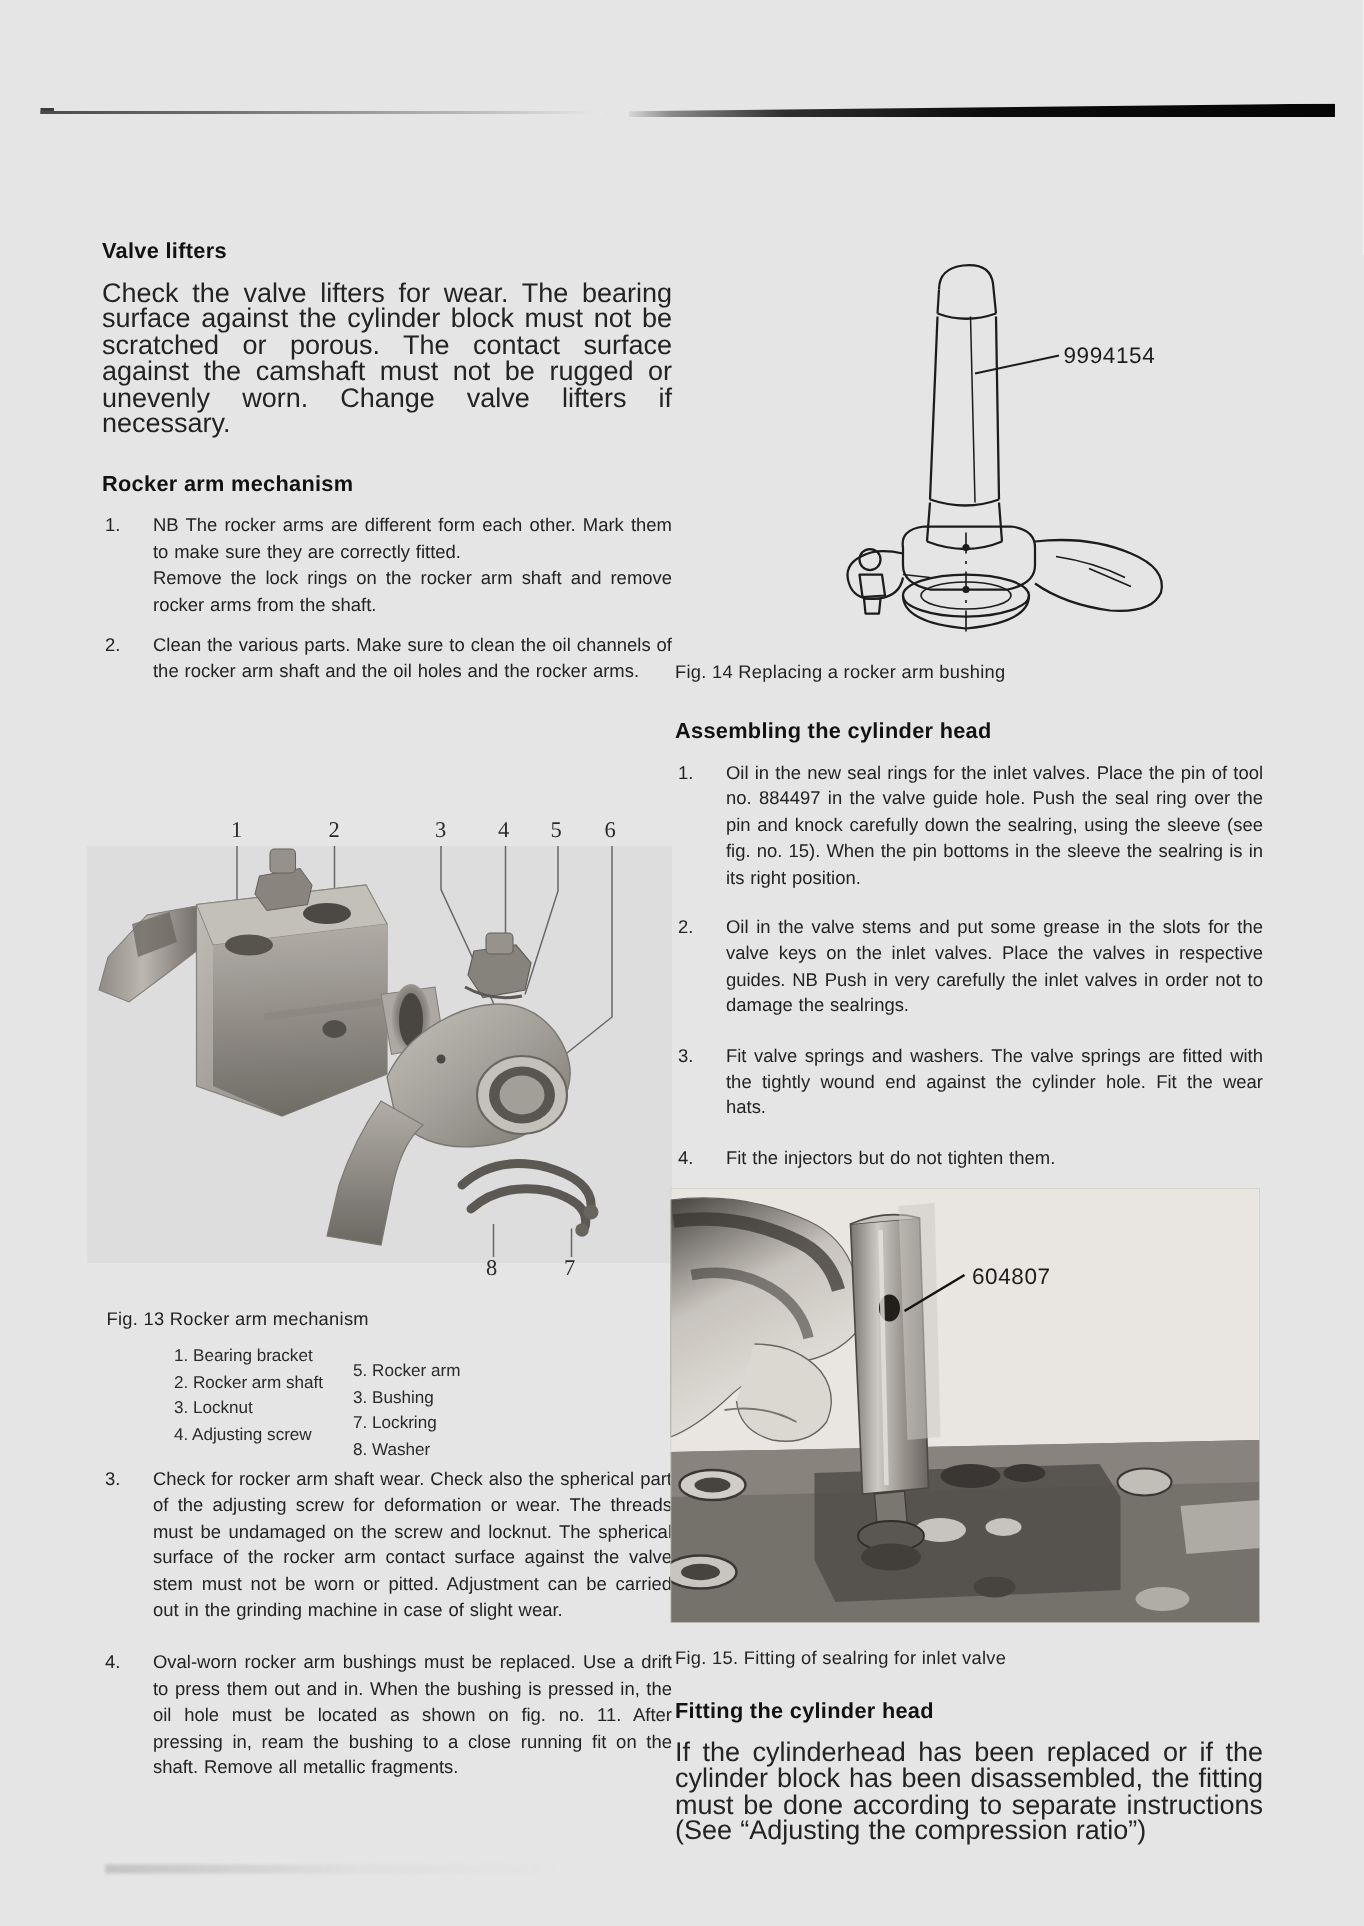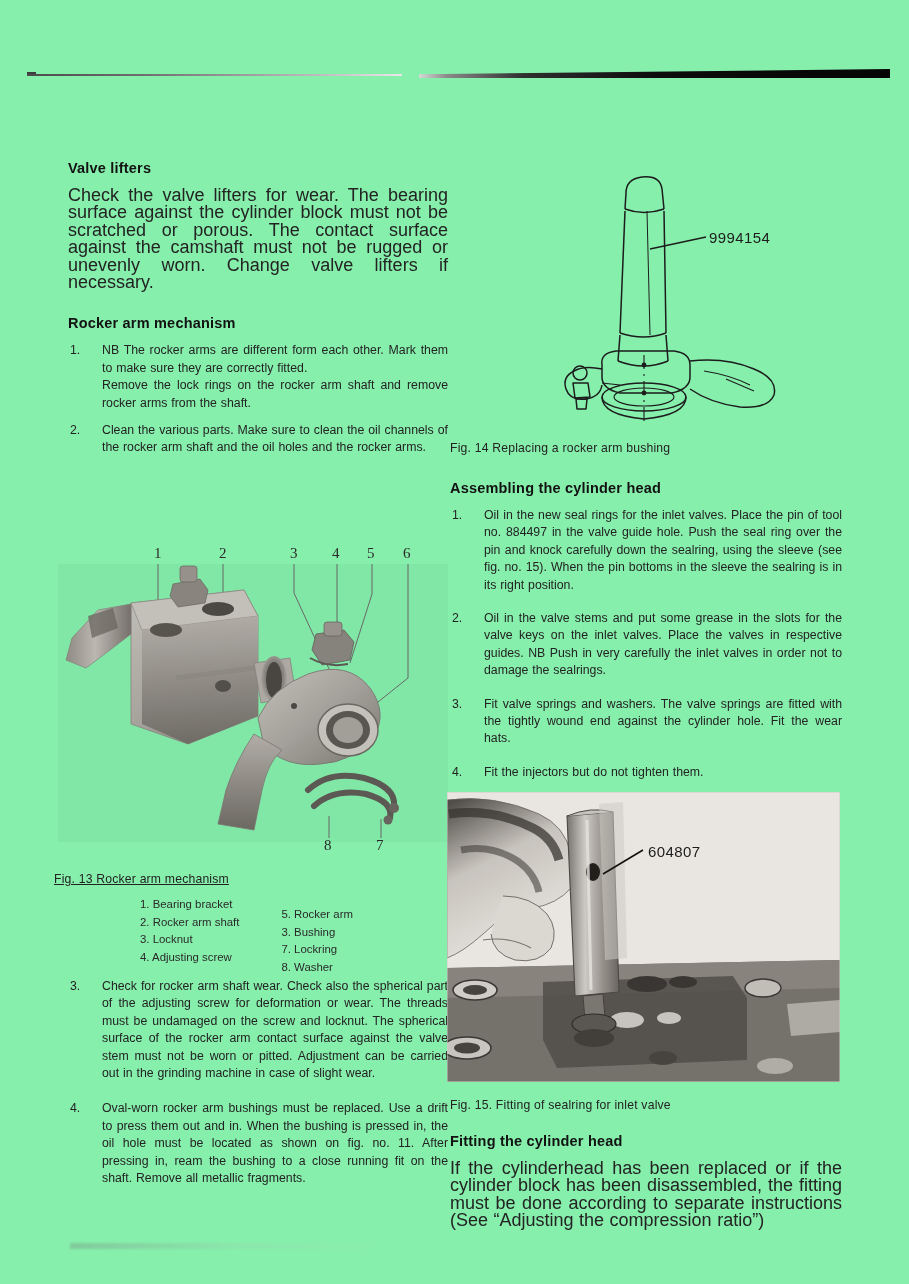--- a/index.html
+++ b/index.html
@@ -9,21 +9,21 @@
     background: #ffffff;
   }
   body {
     font-family: "Liberation Sans", sans-serif;
     color: #1a1a1a;
   }
   .page {
     position: relative;
     width: 909px;
     height: 1284px;
-    background: #86efac;
+    background: #e5e5e5;
     overflow: hidden;
   }
 
   
   .scan-band {
     position: absolute;
     left: 27px;
     top: 69px;
     width: 863px;
     height: 10px;
@@ -104,25 +104,25 @@
   .fig-caption {
     font-size: 12.2px;
     text-align: left;
     color: #232323;
     letter-spacing: 0.2px;
   }
 
   
   .parts-legend {
     position: absolute;
-    left: 140px;
+    left: 116px;
     top: 896px;
     width: 300px;
     display: flex;
-    gap: 42px;
+    gap: 20px;
     font-size: 11.4px;
     line-height: 17.5px;
     color: #2a2a2a;
   }
   .parts-legend ol {
     margin: 0; padding: 0; list-style: none;
   }
   .parts-legend li { white-space: nowrap; }
 
   .part-num {
@@ -266,21 +266,21 @@
       </g>
       <g fill="#6c6862">
         <circle cx="336" cy="270" r="5"></circle>
         <circle cx="330" cy="282" r="4.5"></circle>
       </g>
 
       <rect x="0" y="26" width="390" height="278" fill="#000" opacity="0.03"></rect>
     </svg>
   </div>
 
-  <div class="fig-caption" style="position:absolute; left:54px; top:872px; width:390px;text-decoration:underline;">Fig. 13  Rocker arm mechanism</div>
+  <div class="fig-caption" style="position:absolute; left:71px; top:872px; width:390px;">Fig. 13  Rocker arm mechanism</div>
 
   <div class="parts-legend">
     <ol>
       <li>1. Bearing bracket</li>
       <li>2. Rocker arm shaft</li>
       <li>3. Locknut</li>
       <li>4. Adjusting screw</li>
     </ol>
     <ol style="padding-top:10px;">
       <li>5. Rocker arm</li>

